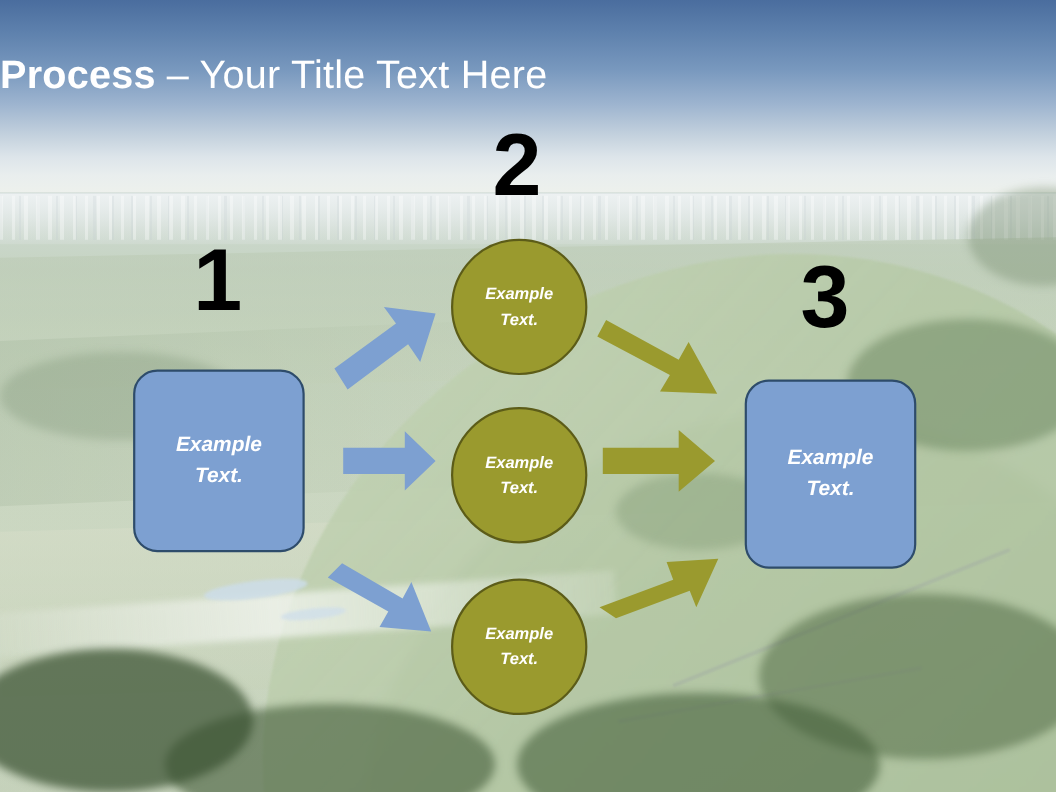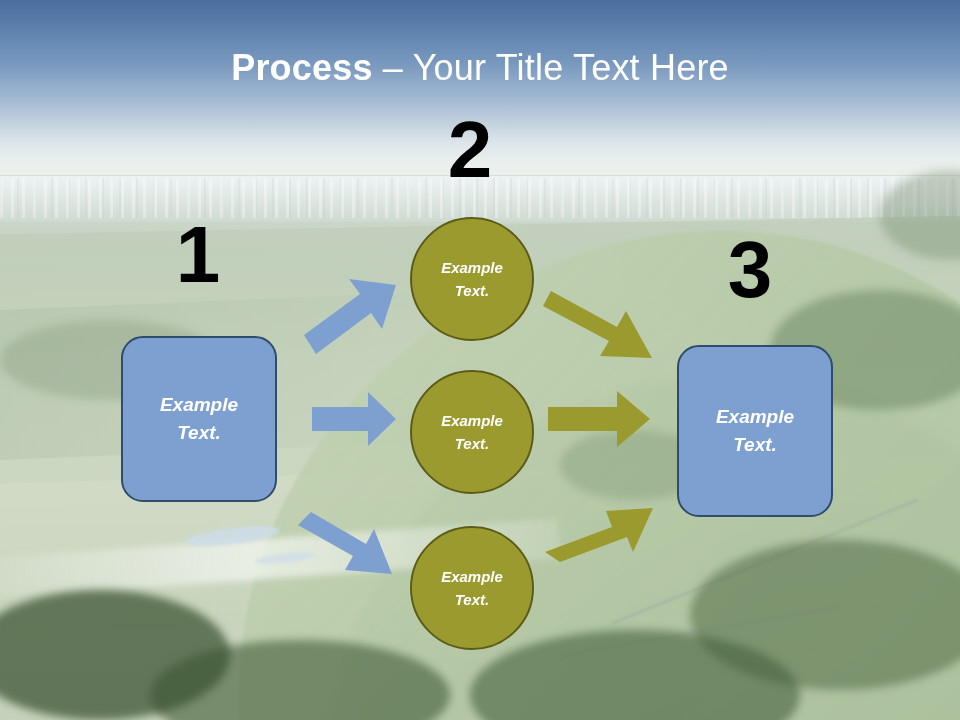--- a/index.html
+++ b/index.html
@@ -165,21 +165,20 @@
     background: rgba(172,184,168,0.7);
     transform: rotate(-10deg);
     filter: blur(1px);
   }
 
   
   .slide-title {
     position: absolute;
     left: 0; right: 0;
     top: 48px;
-    text-align: center;
     color: #ffffff;
     font-size: 36px;
     line-height: 1.1;
     letter-spacing: 0.2px;
     white-space: nowrap;
   }
   .slide-title .strong { font-weight: bold; }
   .slide-title .light  { font-weight: normal; }
 
   

